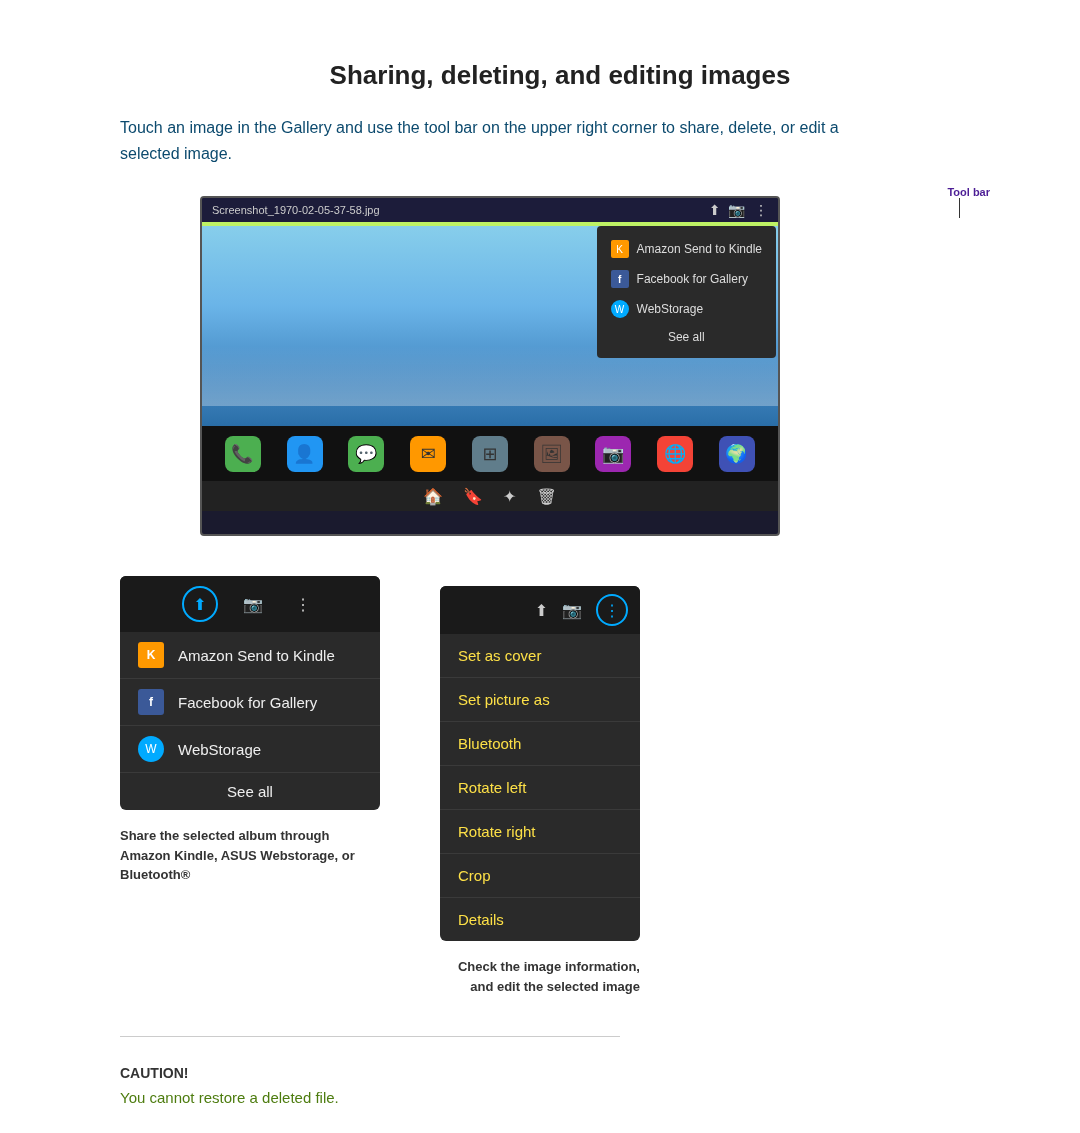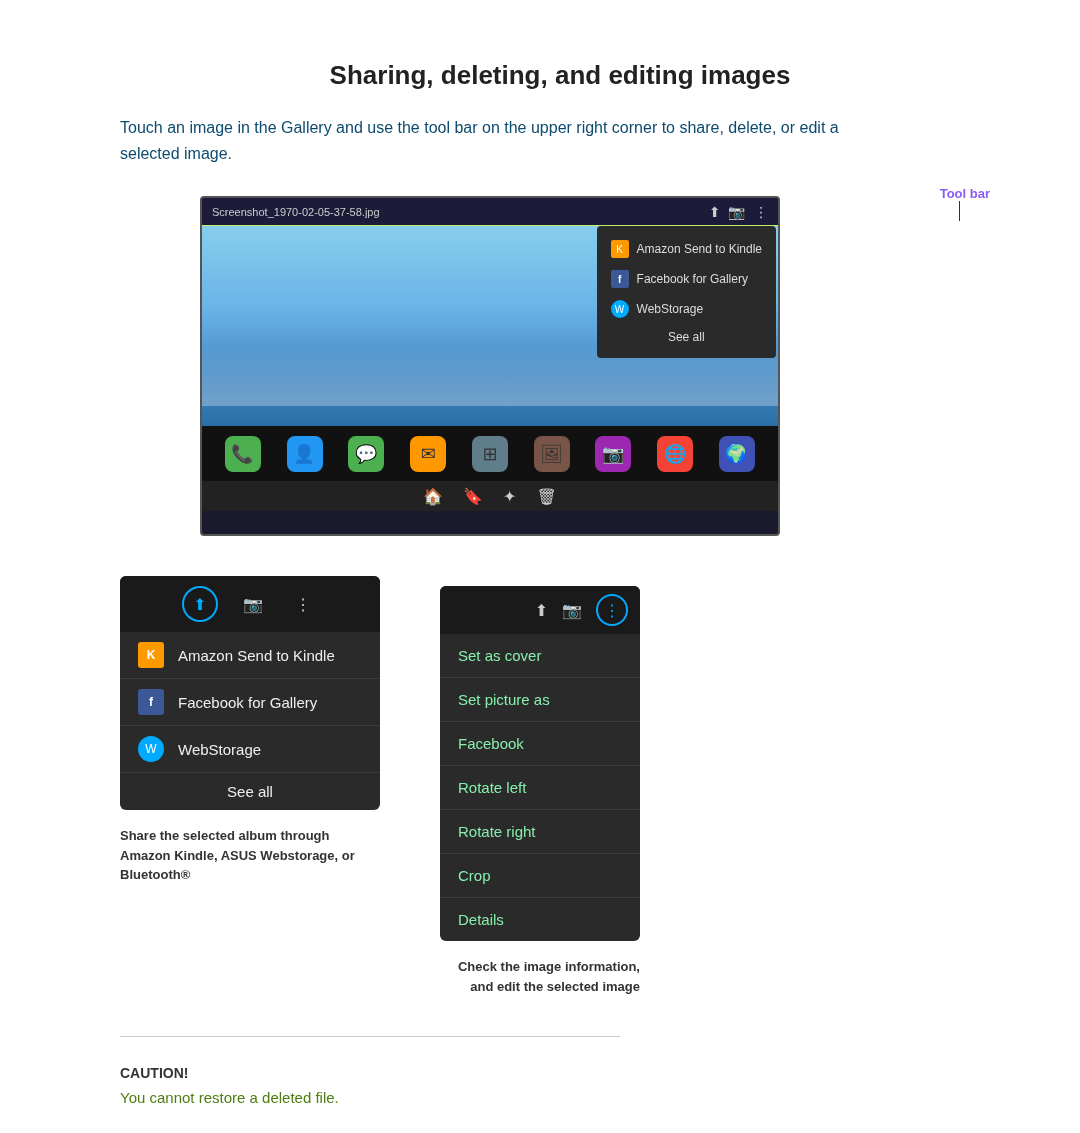--- a/index.html
+++ b/index.html
@@ -32,23 +32,23 @@
     .screenshot-container {
       position: relative;
       margin-bottom: 40px;
       margin-left: 80px;
     }
 
     .tool-bar-label {
       position: absolute;
       top: -10px;
       right: 10px;
-      font-size: 13px;
-      font-weight: bold;
-      color: #8b5cf6;
+      font-size: 11px;
+      font-weight: bold;
+      color: #4c1d95;
     }
 
     .tool-bar-label::after {
       content: '';
       position: absolute;
       bottom: -20px;
       right: 30px;
       width: 1px;
       height: 20px;
       background: #333;
@@ -64,21 +64,21 @@
       overflow: hidden;
     }
 
     .phone-topbar {
       background: #1c1c3a;
       height: 28px;
       display: flex;
       align-items: center;
       justify-content: space-between;
       padding: 0 10px;
-      border-bottom: 1px solid #bef264;
+      border-bottom: 4px solid #bef264;
     }
 
     .phone-topbar-title {
       color: #ccc;
       font-size: 11px;
     }
 
     .phone-topbar-icons {
       display: flex;
       gap: 8px;
@@ -357,21 +357,21 @@
       border-radius: 50%;
       display: flex;
       align-items: center;
       justify-content: center;
       color: #00aaff;
       font-size: 16px;
     }
 
     .context-menu-item {
       padding: 13px 18px;
-      color: #86efac;
+      color: #fde047;
       font-size: 15px;
       border-bottom: 1px solid #3a3a3a;
     }
 
     .context-menu-item:last-child {
       border-bottom: none;
     }
 
     .context-caption {
       margin-top: 16px;
@@ -495,21 +495,21 @@
 
   <div class="right-panel">
     <div class="context-menu">
       <div class="context-menu-topbar">
         <span class="context-icon">⬆</span>
         <span class="context-icon">📷</span>
         <div class="context-icon-circle">⋮</div>
       </div>
       <div class="context-menu-item">Set as cover</div>
       <div class="context-menu-item">Set picture as</div>
-      <div class="context-menu-item">Facebook</div>
+      <div class="context-menu-item">Bluetooth</div>
       <div class="context-menu-item">Rotate left</div>
       <div class="context-menu-item">Rotate right</div>
       <div class="context-menu-item">Crop</div>
       <div class="context-menu-item">Details</div>
     </div>
     <p class="context-caption">Check the image information, and edit the selected image</p>
   </div>
 
 </div>
 

